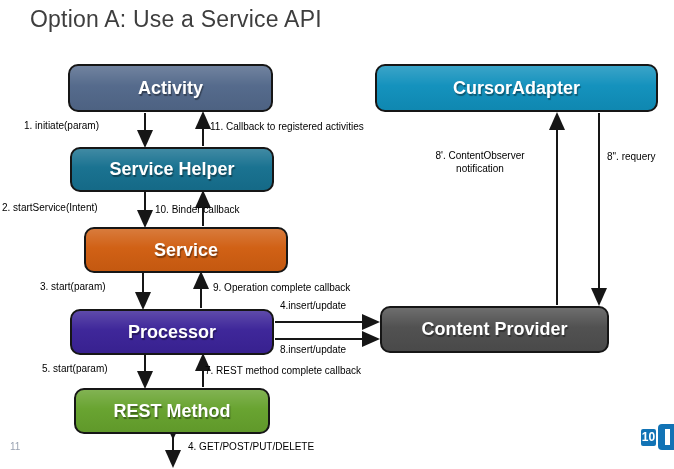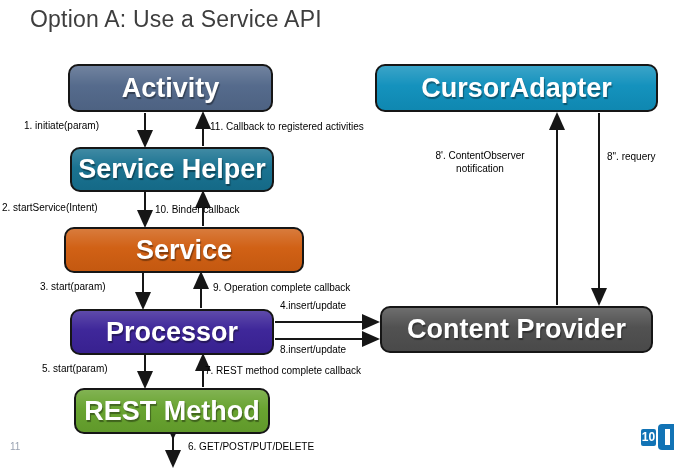--- a/index.html
+++ b/index.html
@@ -12,21 +12,21 @@
     font-weight:400;letter-spacing:0.2px;
   }
   .arrow-layer{position:absolute;left:0;top:0;width:674px;height:469px;z-index:1;pointer-events:none;}
   .arrow-layer line{stroke:#161616;stroke-width:2;}
   .node{
     position:absolute;z-index:2;border:2px solid #161616;border-radius:10px;
     display:flex;align-items:center;justify-content:center;box-sizing:border-box;
     background-image:linear-gradient(180deg,rgba(255,255,255,.18) 0%,rgba(255,255,255,.02) 45%,rgba(0,0,0,.06) 100%);
   }
   .node span{
-    color:#fff;font-weight:bold;font-size:27px;
+    color:#fff;font-weight:bold;font-size:18px;
     text-shadow:1px 1.5px 1px rgba(0,0,0,.38);
   }
   .edge-label{
     position:absolute;z-index:3;font-size:10px;color:#000;white-space:nowrap;
   }
   .edge-label.center{text-align:center;white-space:normal;line-height:1.3;}
   .page-number{
     position:absolute;left:10px;top:441px;font-size:10px;color:#9aa3b2;z-index:3;
   }
   .logo{
@@ -80,47 +80,47 @@
   </div>
 
   <div class="node" style="left: 70px; top: 147px; width: 204px; height: 45px; background-color: rgb(22, 112, 143);">
     <span>Service Helper</span>
   </div>
 
   <div class="node" style="left: 375px; top: 64px; width: 283px; height: 48px; background-color: rgb(16, 144, 188);">
     <span>CursorAdapter</span>
   </div>
 
-  <div class="node" style="left: 64px; top: 227px; width: 240px; height: 46px; background-color: rgb(208, 94, 17);">
+  <div class="node" style="left: 84px; top: 227px; width: 204px; height: 46px; background-color: rgb(208, 94, 17);">
     <span>Service</span>
   </div>
 
   <div class="node" style="left: 70px; top: 309px; width: 204px; height: 46px; background-color: rgb(59, 35, 152);">
     <span>Processor</span>
   </div>
 
-  <div class="node" style="left: 380px; top: 306px; width: 273px; height: 47px; background-color: rgb(78, 78, 78);">
+  <div class="node" style="left: 380px; top: 306px; width: 229px; height: 47px; background-color: rgb(78, 78, 78);">
     <span>Content Provider</span>
   </div>
 
   <div class="node" style="left: 74px; top: 388px; width: 196px; height: 46px; background-color: rgb(102, 162, 45);">
     <span>REST Method</span>
   </div>
 
   <div class="edge-label" style="left:24px;top:120px">1. initiate(param)</div>
   <div class="edge-label" style="left:210px;top:121px">11. Callback to registered activities</div>
   <div class="edge-label" style="left:2px;top:202px">2. startService(Intent)</div>
   <div class="edge-label" style="left:155px;top:204px">10. Binder callback</div>
   <div class="edge-label" style="left:40px;top:281px">3. start(param)</div>
   <div class="edge-label" style="left:213px;top:282px">9. Operation complete callback</div>
   <div class="edge-label" style="left:280px;top:300px">4.insert/update</div>
   <div class="edge-label" style="left:280px;top:344px">8.insert/update</div>
   <div class="edge-label" style="left:42px;top:363px">5. start(param)</div>
   <div class="edge-label" style="left:205px;top:365px">7. REST method complete callback</div>
-  <div class="edge-label" style="left:188px;top:441px">6. GET/POST/PUT/DELETE</div>
+  <div class="edge-label" style="left:188px;top:441px">4. GET/POST/PUT/DELETE</div>
 
   <div class="edge-label center" style="left:400px;top:149px;width:160px">
     <span>8'. ContentObserver</span><br>
     <span>notification</span>
   </div>
 
   <div class="edge-label" style="left:607px;top:151px">8". requery</div>
 
   <div class="page-number">11</div>
 

